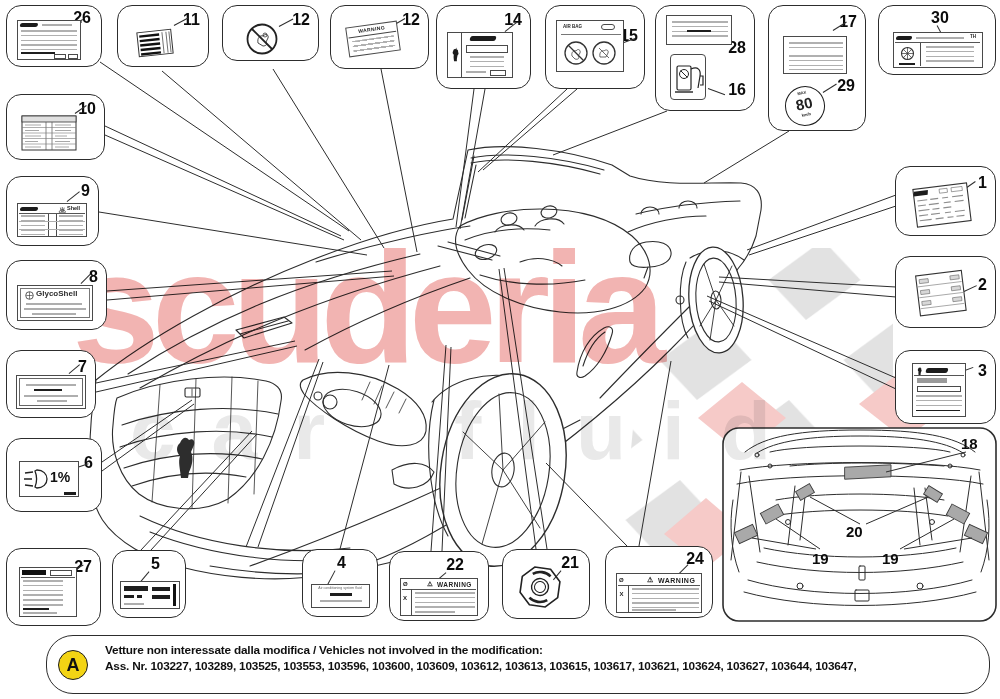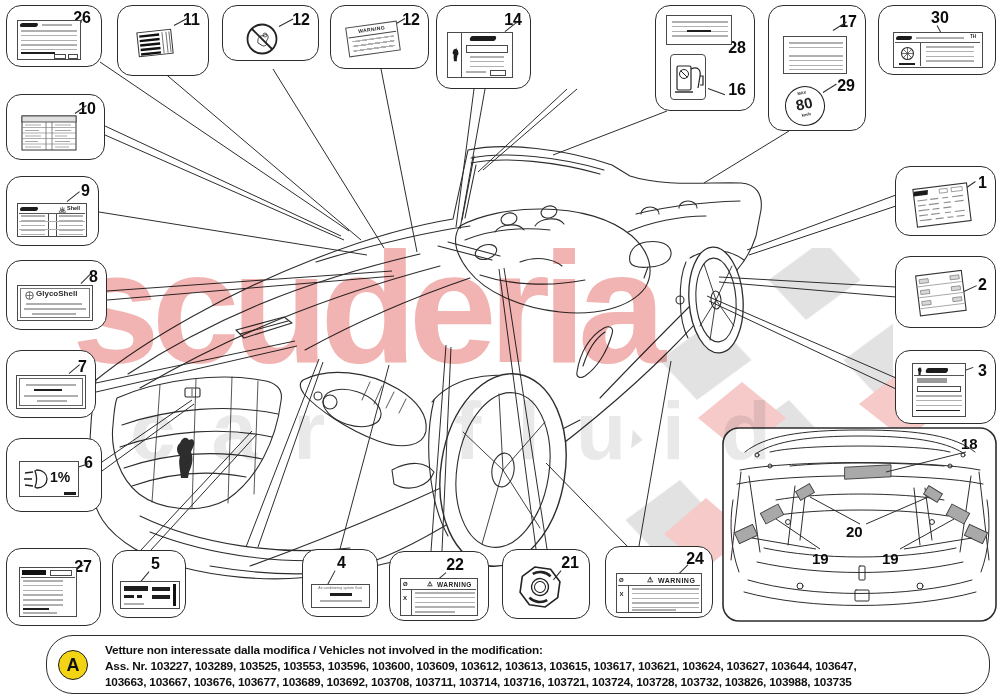--- a/index.html
+++ b/index.html
@@ -218,21 +218,21 @@
   <div class="lbl" style="left:10px;top:14px;width:64px;height:40px">
     <b class="logo" style="left:2px;top:2px;width:18px;height:3.5px"></b>
     <b class="gl" style="left:24px;top:3px;width:30px"></b>
     <b class="tl" style="left:3px;top:9px;width:56px;height:20px"></b>
     <b class="dl" style="left:3px;top:31px;width:34px;height:1.6px"></b>
     <b class="lbl" style="left:36px;top:33px;width:12px;height:5px"></b>
     <b class="lbl" style="left:50px;top:33px;width:10px;height:5px"></b>
   </div>
 </div>
 
-<div class="co" style="left:117px;top:5px;width:92px;height:71px">
+<div class="co" style="left:117px;top:5px;width:92px;height:62px">
   <span class="num" style="right:8px;top:6px">11</span>
   <i class="ln" style="left:56px;top:19px;width:16px;transform:rotate(-28deg)"></i>
   <svg style="position:absolute;left:18px;top:22px" width="38" height="30">
     <g transform="rotate(-6 19 15)">
       <rect x="2" y="3" width="34" height="24" fill="#fff" stroke="#333"></rect>
       <path d="M4,7h20M4,11.5h20M4,16h20M4,20.5h20M4,25h20" stroke="#111" stroke-width="2.4"></path>
       <path d="M27,5v21M31,5v21M34,5v21" stroke="#555" stroke-width="0.8"></path>
     </g>
   </svg>
 </div>
@@ -267,20 +267,36 @@
       <path d="M4.6,13.6 C4.2,10.8 4,9.2 4.4,7.6 C3.2,6.8 3,5.2 3.8,4.2 C4,2.8 5,2 6,2.6 L6.6,1 L7,2.8 C8.2,3 8.6,4 8.2,5.2 C9,6.2 8.8,7.4 7.8,8.2 C7.4,10 7,11.6 7.2,13.6 Z" fill="#1c1c1c"></path>
     </svg>
     <b class="logo" style="left:22px;top:3px;width:26px;height:5px"></b>
     <b class="lbl" style="left:18px;top:12px;width:42px;height:8px"></b>
     <b class="tl" style="left:22px;top:23px;width:34px;height:11px"></b>
     <b class="gl" style="left:18px;top:38px;width:20px"></b>
     <b class="lbl" style="left:42px;top:37px;width:16px;height:6px"></b>
   </div>
 </div>
 
+<div class="co" style="left:545px;top:5px;width:100px;height:84px">
+  <span class="num" style="right:6px;top:22px">15</span>
+  <i class="ln" style="left:78px;top:36px;width:12px;transform:rotate(-20deg)"></i>
+  <div class="lbl" style="left:10px;top:14px;width:68px;height:52px">
+    <span class="tiny" style="left:6px;top:4px;font-size:4.5px">AIR BAG</span>
+    <b class="lbl" style="left:44px;top:3px;width:14px;height:6px;border-radius:3px"></b>
+    <b class="gl" style="left:4px;top:13px;width:60px;background:#777;height:1px"></b>
+    <svg style="position:absolute;left:4px;top:16px" width="58" height="32">
+      <circle cx="15" cy="16" r="11" fill="none" stroke="#333" stroke-width="1.3"></circle>
+      <path d="M11,19 C10,15 13,13 15,14 C17,11 20,13 19,16 L17,19 C19,21 17,23 14,22 Z" fill="none" stroke="#444" stroke-width="0.8"></path>
+      <line x1="7" y1="8" x2="23" y2="24" stroke="#333" stroke-width="1.3"></line>
+      <circle cx="43" cy="16" r="11" fill="none" stroke="#333" stroke-width="1.3"></circle>
+      <path d="M39,20 C38,15 41,13 43,14 C45,12 48,13 47,16 L45,20 Z M38,11 L48,21" fill="none" stroke="#444" stroke-width="0.8"></path>
+    </svg>
+  </div>
+</div>
 
 <div class="co" style="left:655px;top:5px;width:100px;height:106px">
   <span class="num" style="right:8px;top:34px">28</span>
   <i class="ln" style="left:58px;top:32px;width:16px;transform:rotate(22deg)"></i>
   <div class="lbl" style="left:10px;top:9px;width:66px;height:30px">
     <b class="tl" style="left:5px;top:5px;width:56px;height:19px"></b>
     <b class="dl" style="left:20px;top:14px;width:24px;height:1.6px"></b>
   </div>
   <span class="num" style="right:8px;top:76px">16</span>
   <i class="ln" style="left:52px;top:82px;width:18px;transform:rotate(20deg)"></i>
@@ -532,16 +548,15 @@
 
 <span class="tnum" style="left:961px;top:436px">18</span>
 <span class="tnum" style="left:846px;top:524px">20</span>
 <span class="tnum" style="left:812px;top:551px">19</span>
 <span class="tnum" style="left:882px;top:551px">19</span>
 
 <div id="note">
   <div id="note-badge">A</div>
   <div class="noteline" style="top:7px">Vetture non interessate dalla modifica / Vehicles not involved in the modification:</div>
   <div class="noteline" style="top:23px">Ass. Nr. 103227, 103289, 103525, 103553, 103596, 103600, 103609, 103612, 103613, 103615, 103617, 103621, 103624, 103627, 103644, 103647,</div>
-  <div class="noteline" style="top:39px">103663, 103667, 103676, 103677, 103689, 103692, 103708, 103711, 103714, 103716, 103721, 103724, 103728, 103732, 103826, 103988, 103735</div>
 </div>
 
 </div>
 
 </body></html>

